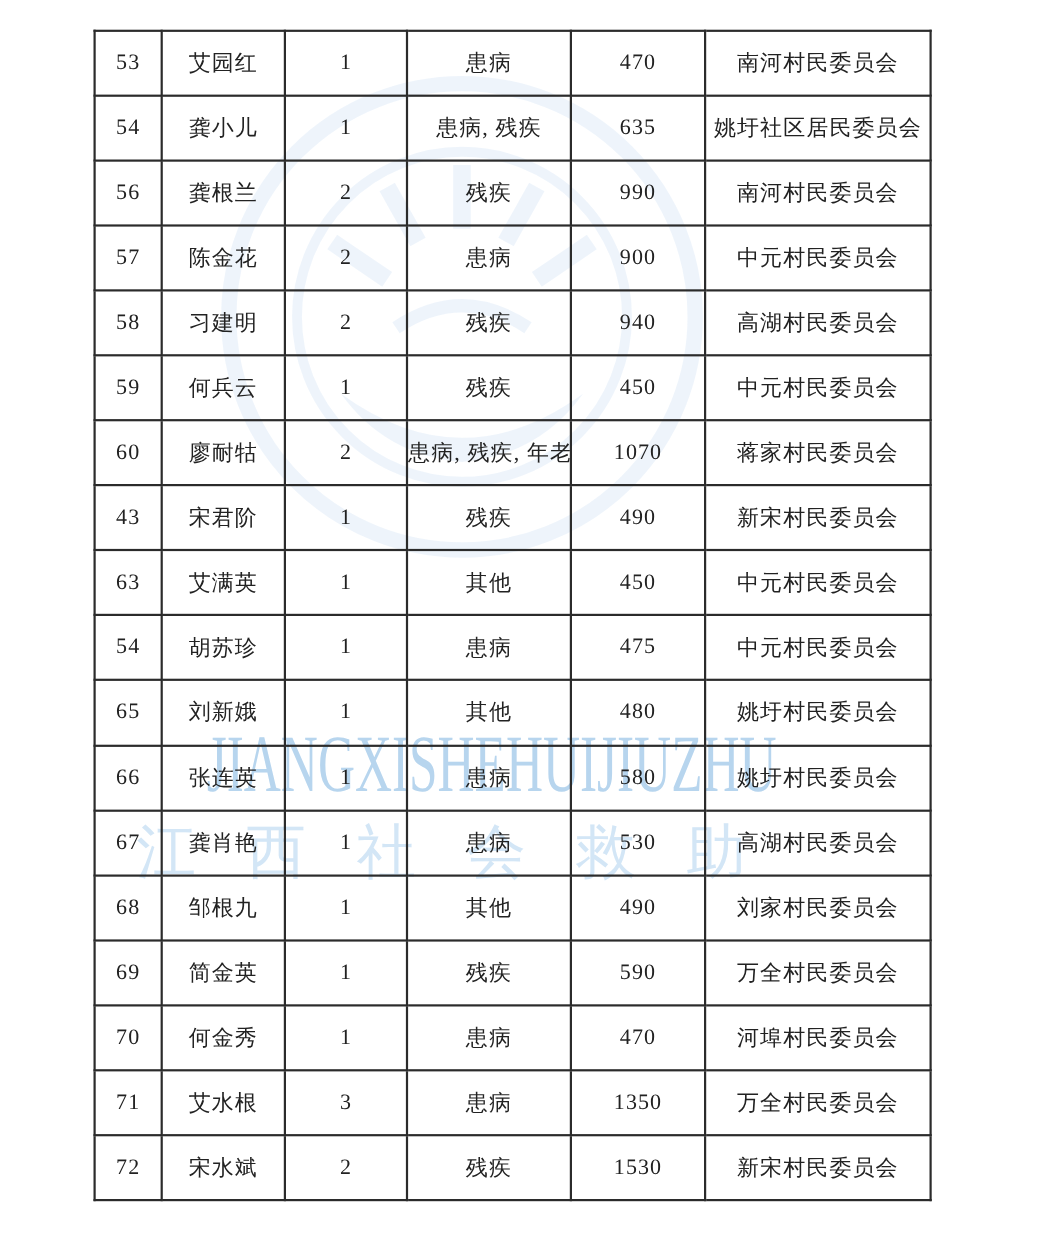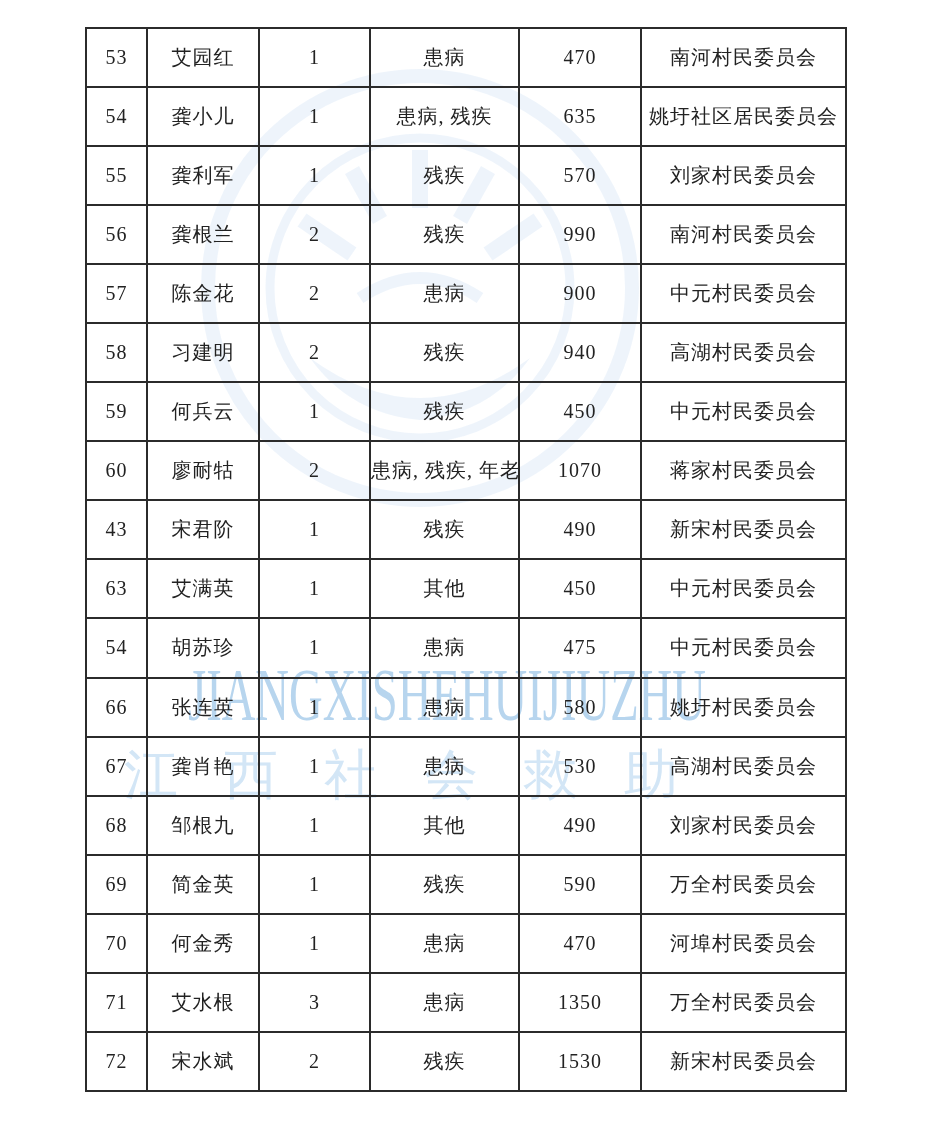--- a/index.html
+++ b/index.html
@@ -98,28 +98,20 @@
         </tr>
         <tr>
           <td class="col-index">54</td>
           <td class="col-name">龚小儿</td>
           <td class="col-count">1</td>
           <td class="col-category">患病, 残疾</td>
           <td class="col-amount">635</td>
           <td class="col-committee">姚圩社区居民委员会</td>
         </tr>
         <tr>
-          <td class="col-index">55</td>
-          <td class="col-name">龚利军</td>
-          <td class="col-count">1</td>
-          <td class="col-category">残疾</td>
-          <td class="col-amount">570</td>
-          <td class="col-committee">刘家村民委员会</td>
-        </tr>
-        <tr>
           <td class="col-index">56</td>
           <td class="col-name">龚根兰</td>
           <td class="col-count">2</td>
           <td class="col-category">残疾</td>
           <td class="col-amount">990</td>
           <td class="col-committee">南河村民委员会</td>
         </tr>
         <tr>
           <td class="col-index">57</td>
           <td class="col-name">陈金花</td>
@@ -170,20 +162,28 @@
         </tr>
         <tr>
           <td class="col-index">54</td>
           <td class="col-name">胡苏珍</td>
           <td class="col-count">1</td>
           <td class="col-category">患病</td>
           <td class="col-amount">475</td>
           <td class="col-committee">中元村民委员会</td>
         </tr>
         <tr>
+          <td class="col-index">65</td>
+          <td class="col-name">刘新娥</td>
+          <td class="col-count">1</td>
+          <td class="col-category">其他</td>
+          <td class="col-amount">480</td>
+          <td class="col-committee">姚圩村民委员会</td>
+        </tr>
+        <tr>
           <td class="col-index">66</td>
           <td class="col-name">张连英</td>
           <td class="col-count">1</td>
           <td class="col-category">患病</td>
           <td class="col-amount">580</td>
           <td class="col-committee">姚圩村民委员会</td>
         </tr>
         <tr>
           <td class="col-index">67</td>
           <td class="col-name">龚肖艳</td>

